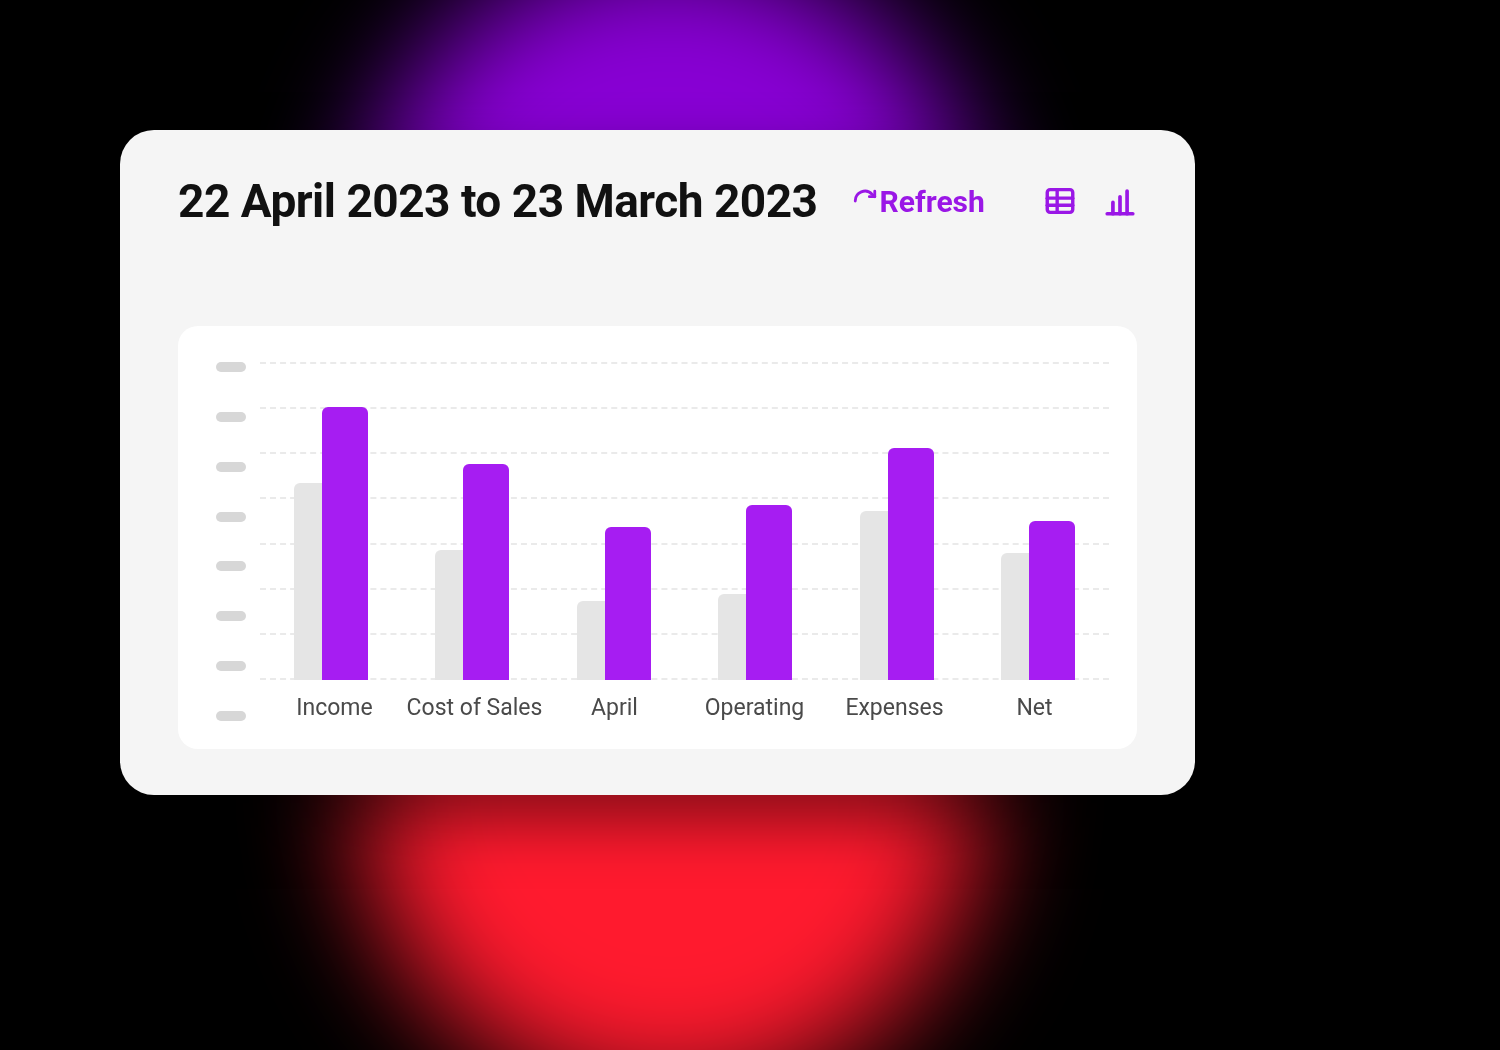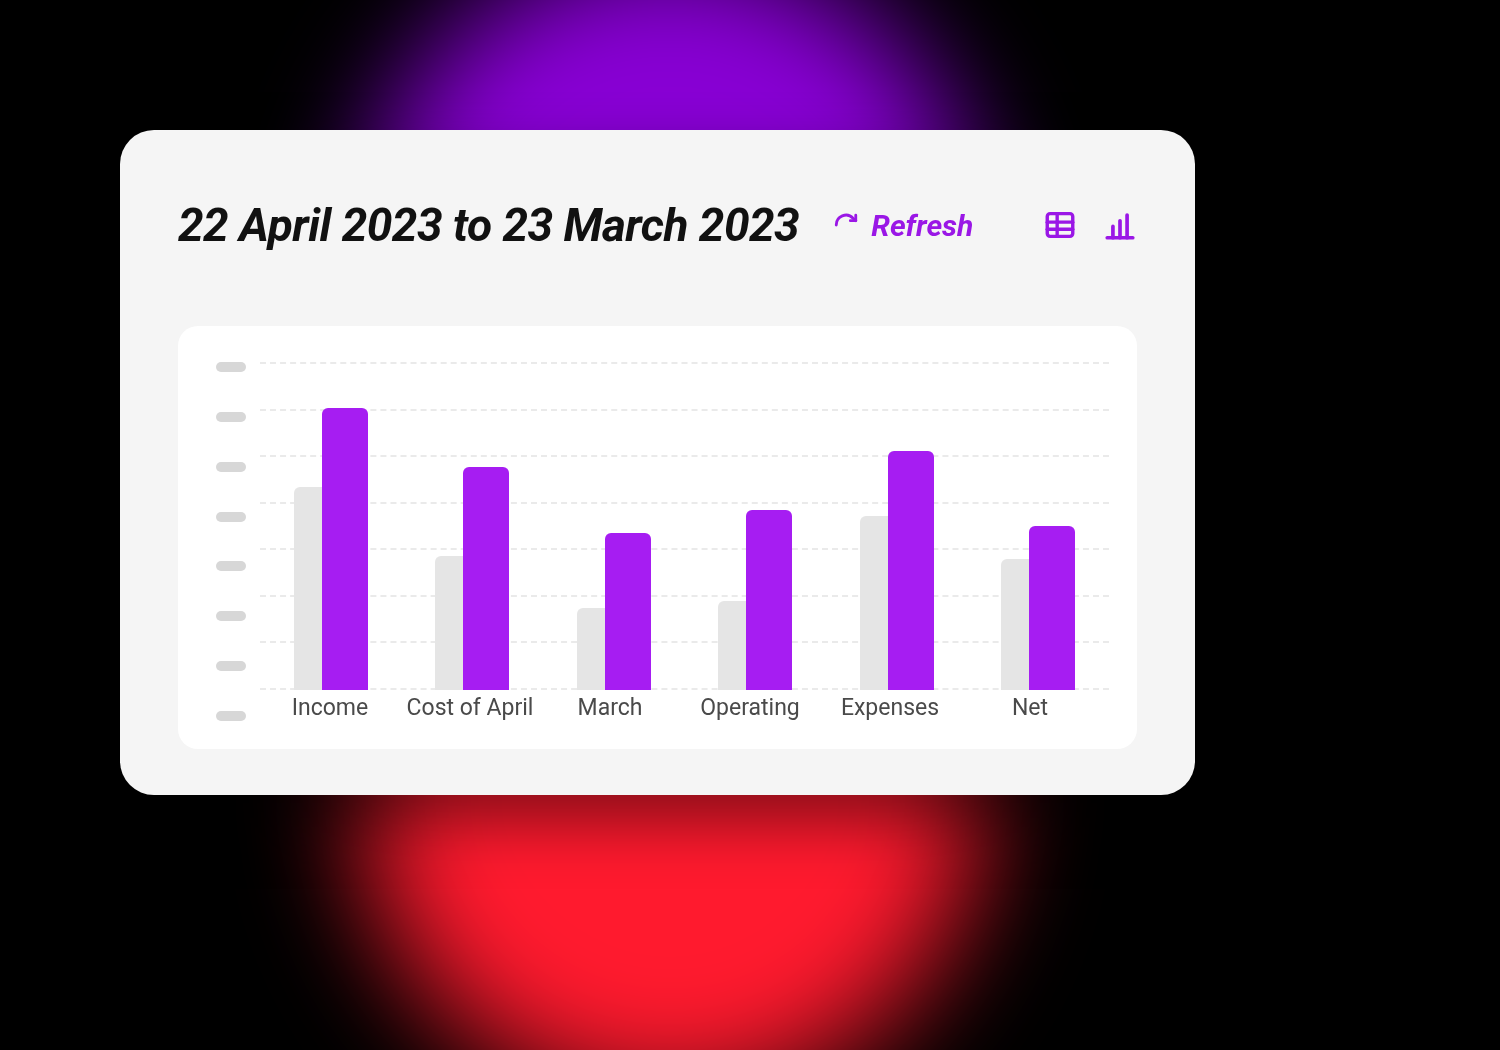--- a/index.html
+++ b/index.html
@@ -42,35 +42,34 @@
     width: 1075px;
     height: 665px;
     background: #f5f5f5;
     border-radius: 34px;
     box-shadow: 0 28px 60px rgba(0,0,0,0.45);
     padding: 0;
   }
   .card-header {
     display: flex;
     align-items: center;
-    padding: 68px 58px 0 58px;
+    padding: 44px 58px 0 58px;
     gap: 28px;
-    font-style: italic;
   }
   .title {
     font-size: 46px;
     font-weight: 700;
     color: #111;
     letter-spacing: -0.5px;
     white-space: nowrap;
   }
   .refresh-btn {
     display: inline-flex;
     align-items: center;
-    gap: 12px;
+    gap: 2px;
     color: #9a17e6;
     font-size: 30px;
     font-weight: 700;
     cursor: pointer;
     user-select: none;
     margin-left: 6px;
   }
   .refresh-btn svg { display: block; }
   .header-spacer { flex: 1; }
   .view-toggle {
@@ -164,22 +163,22 @@
     background: #e5e5e5;
     left: 8px;
   }
   .bar-fg {
     width: 46px;
     background: #a61df2;
     left: 36px;
   }
   .x-labels {
     display: flex;
-    justify-content: flex-start;
-    padding-top: 4px;
+    justify-content: center;
+    padding-top: 14px;
   }
   .x-labels .xl {
     width: 140px;
     text-align: center;
     font-size: 23px;
     color: #4a4a4a;
     white-space: nowrap;
   }
 </style>
 </head>
@@ -274,22 +273,22 @@
                   <div class="bar-fg" style="height: 73%;"></div>
                 </div>
                 <div class="bar-group">
                   <div class="bar-bg" style="height: 40%;"></div>
                   <div class="bar-fg" style="height: 50%;"></div>
                 </div>
               </div>
           </div>
           <div class="x-labels" id="x-labels">
               <div class="xl">Income</div>
-              <div class="xl">Cost of April</div>
-              <div class="xl">March</div>
+              <div class="xl">Cost of Sales</div>
+              <div class="xl">April</div>
               <div class="xl">Operating</div>
               <div class="xl">Expenses</div>
               <div class="xl">Net</div>
             </div>
         </div>
 
       </div>
     </div>
 
   </div>

